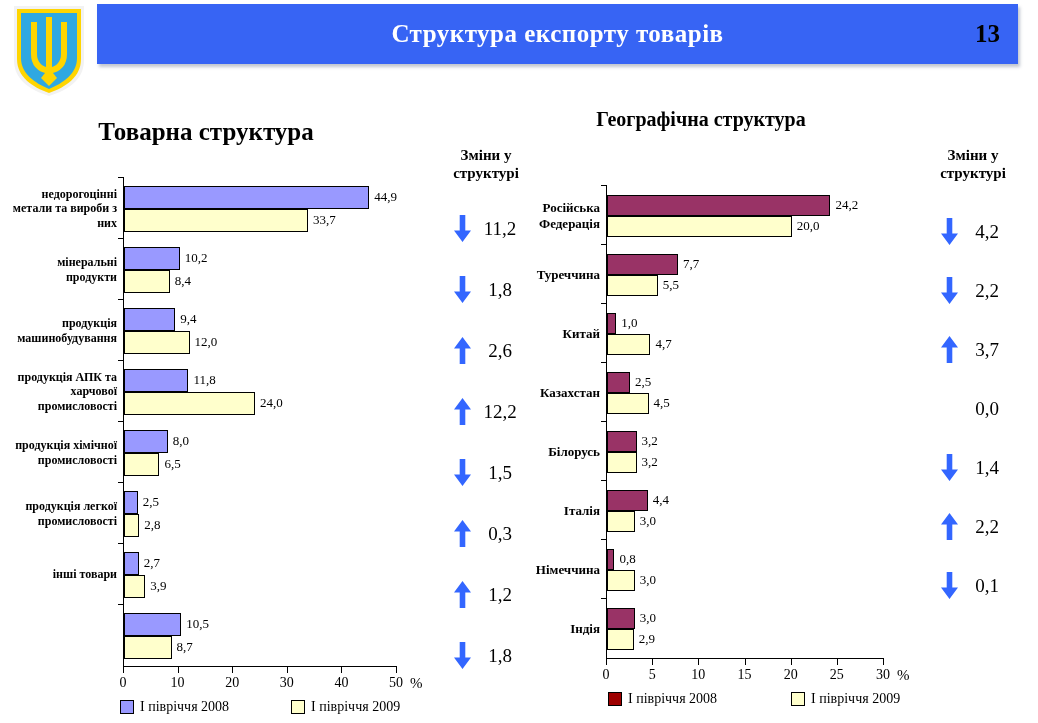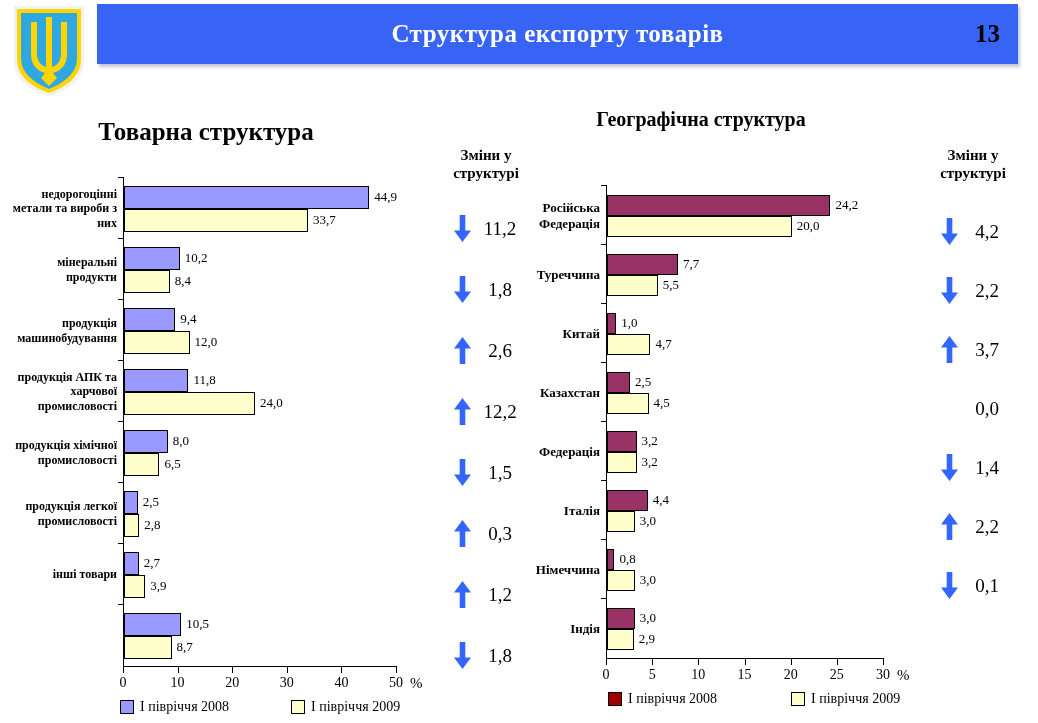--- a/index.html
+++ b/index.html
@@ -286,21 +286,21 @@
   </section>
 
   <section class="chart" id="chartB">
     <div class="chart-title">Географічна структура</div>
     <div class="rows-wrap">
       <div class="labels-col">
           <div class="label-row">Російська Федерація</div>
           <div class="label-row">Туреччина</div>
           <div class="label-row">Китай</div>
           <div class="label-row">Казахстан</div>
-          <div class="label-row">Федерація</div>
+          <div class="label-row">Білорусь</div>
           <div class="label-row">Італія</div>
           <div class="label-row">Німеччина</div>
           <div class="label-row">Індія</div>
         </div>
       <div class="plot-col">
           <div class="plot-row">
             <div class="bar-line">
               <div class="bar" style="width: 80.6667%; background: rgb(153, 51, 102);"></div>
               <span class="bar-val">24,2</span>
             </div>

